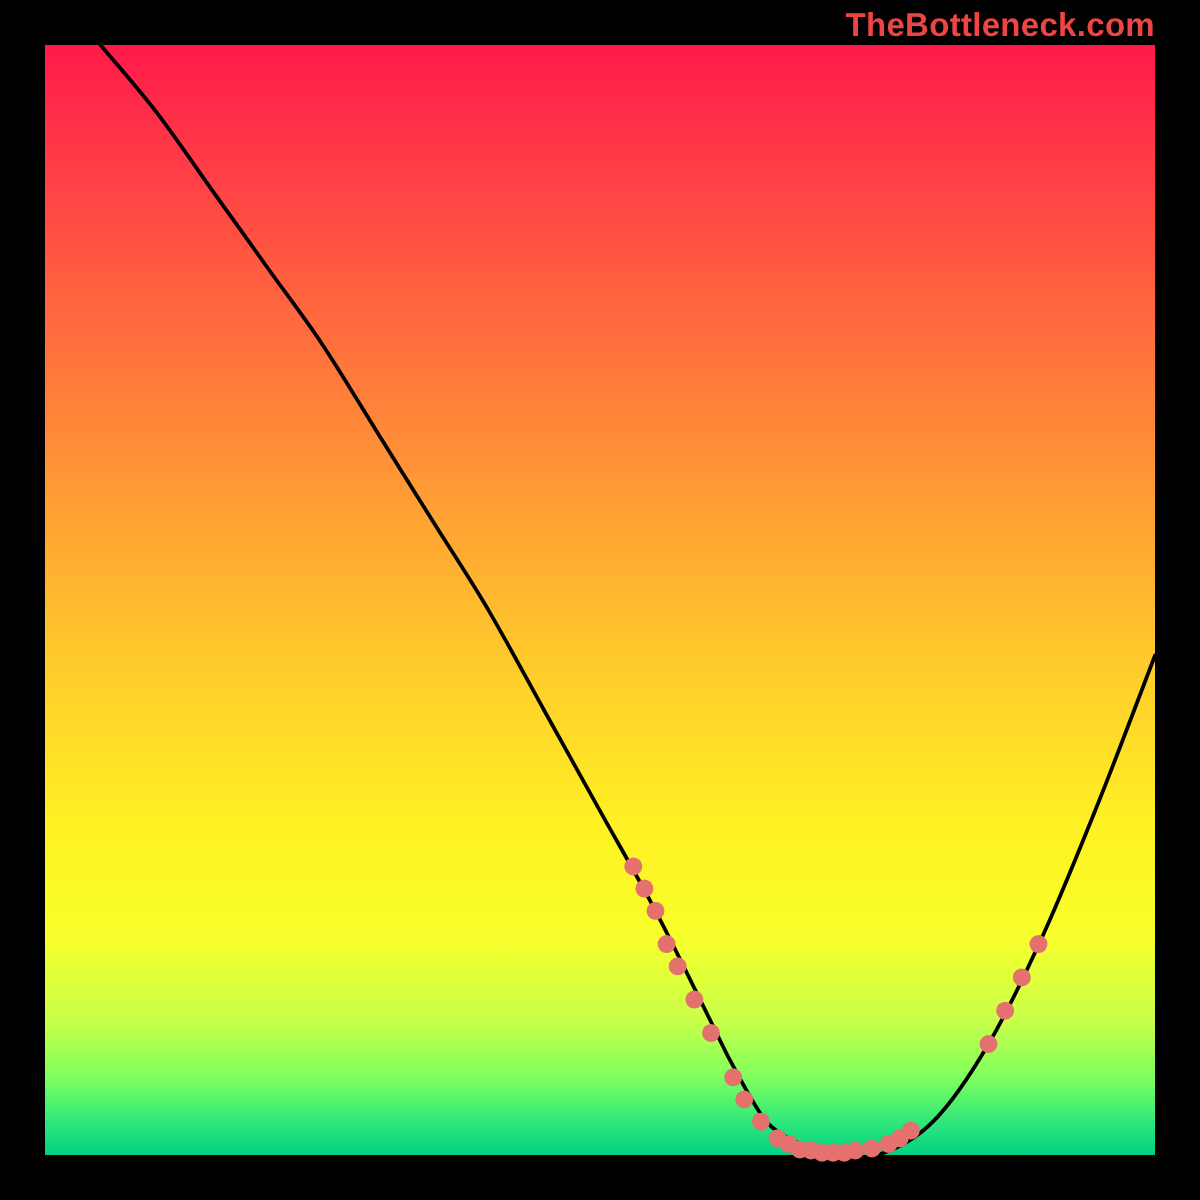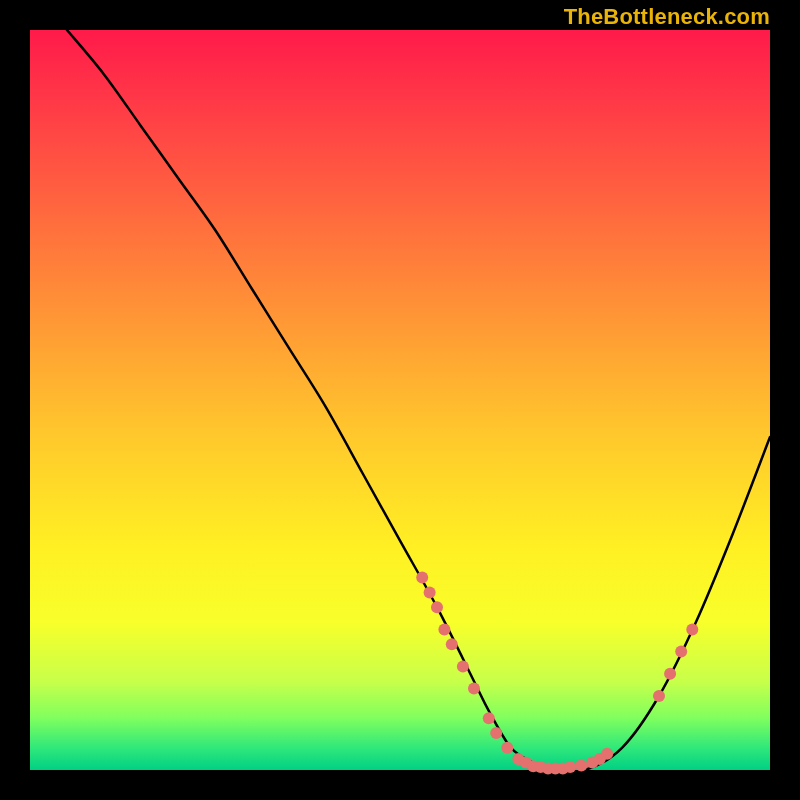--- a/index.html
+++ b/index.html
@@ -38,21 +38,21 @@
       #c8ff4a 88%,
       #7fff5e 93%,
       #30e87a 97%,
       #00d084 100%
     );
   }
   .attribution {
     position: absolute;
     top: 4px;
     right: 30px;
-    color: #eab308;
+    color: #ef4444;
     font-size: 22px;
     font-weight: 600;
     letter-spacing: 0.2px;
     user-select: none;
   }
   svg.curve {
     position: absolute;
     left: 0;
     top: 0;
     width: 740px;

